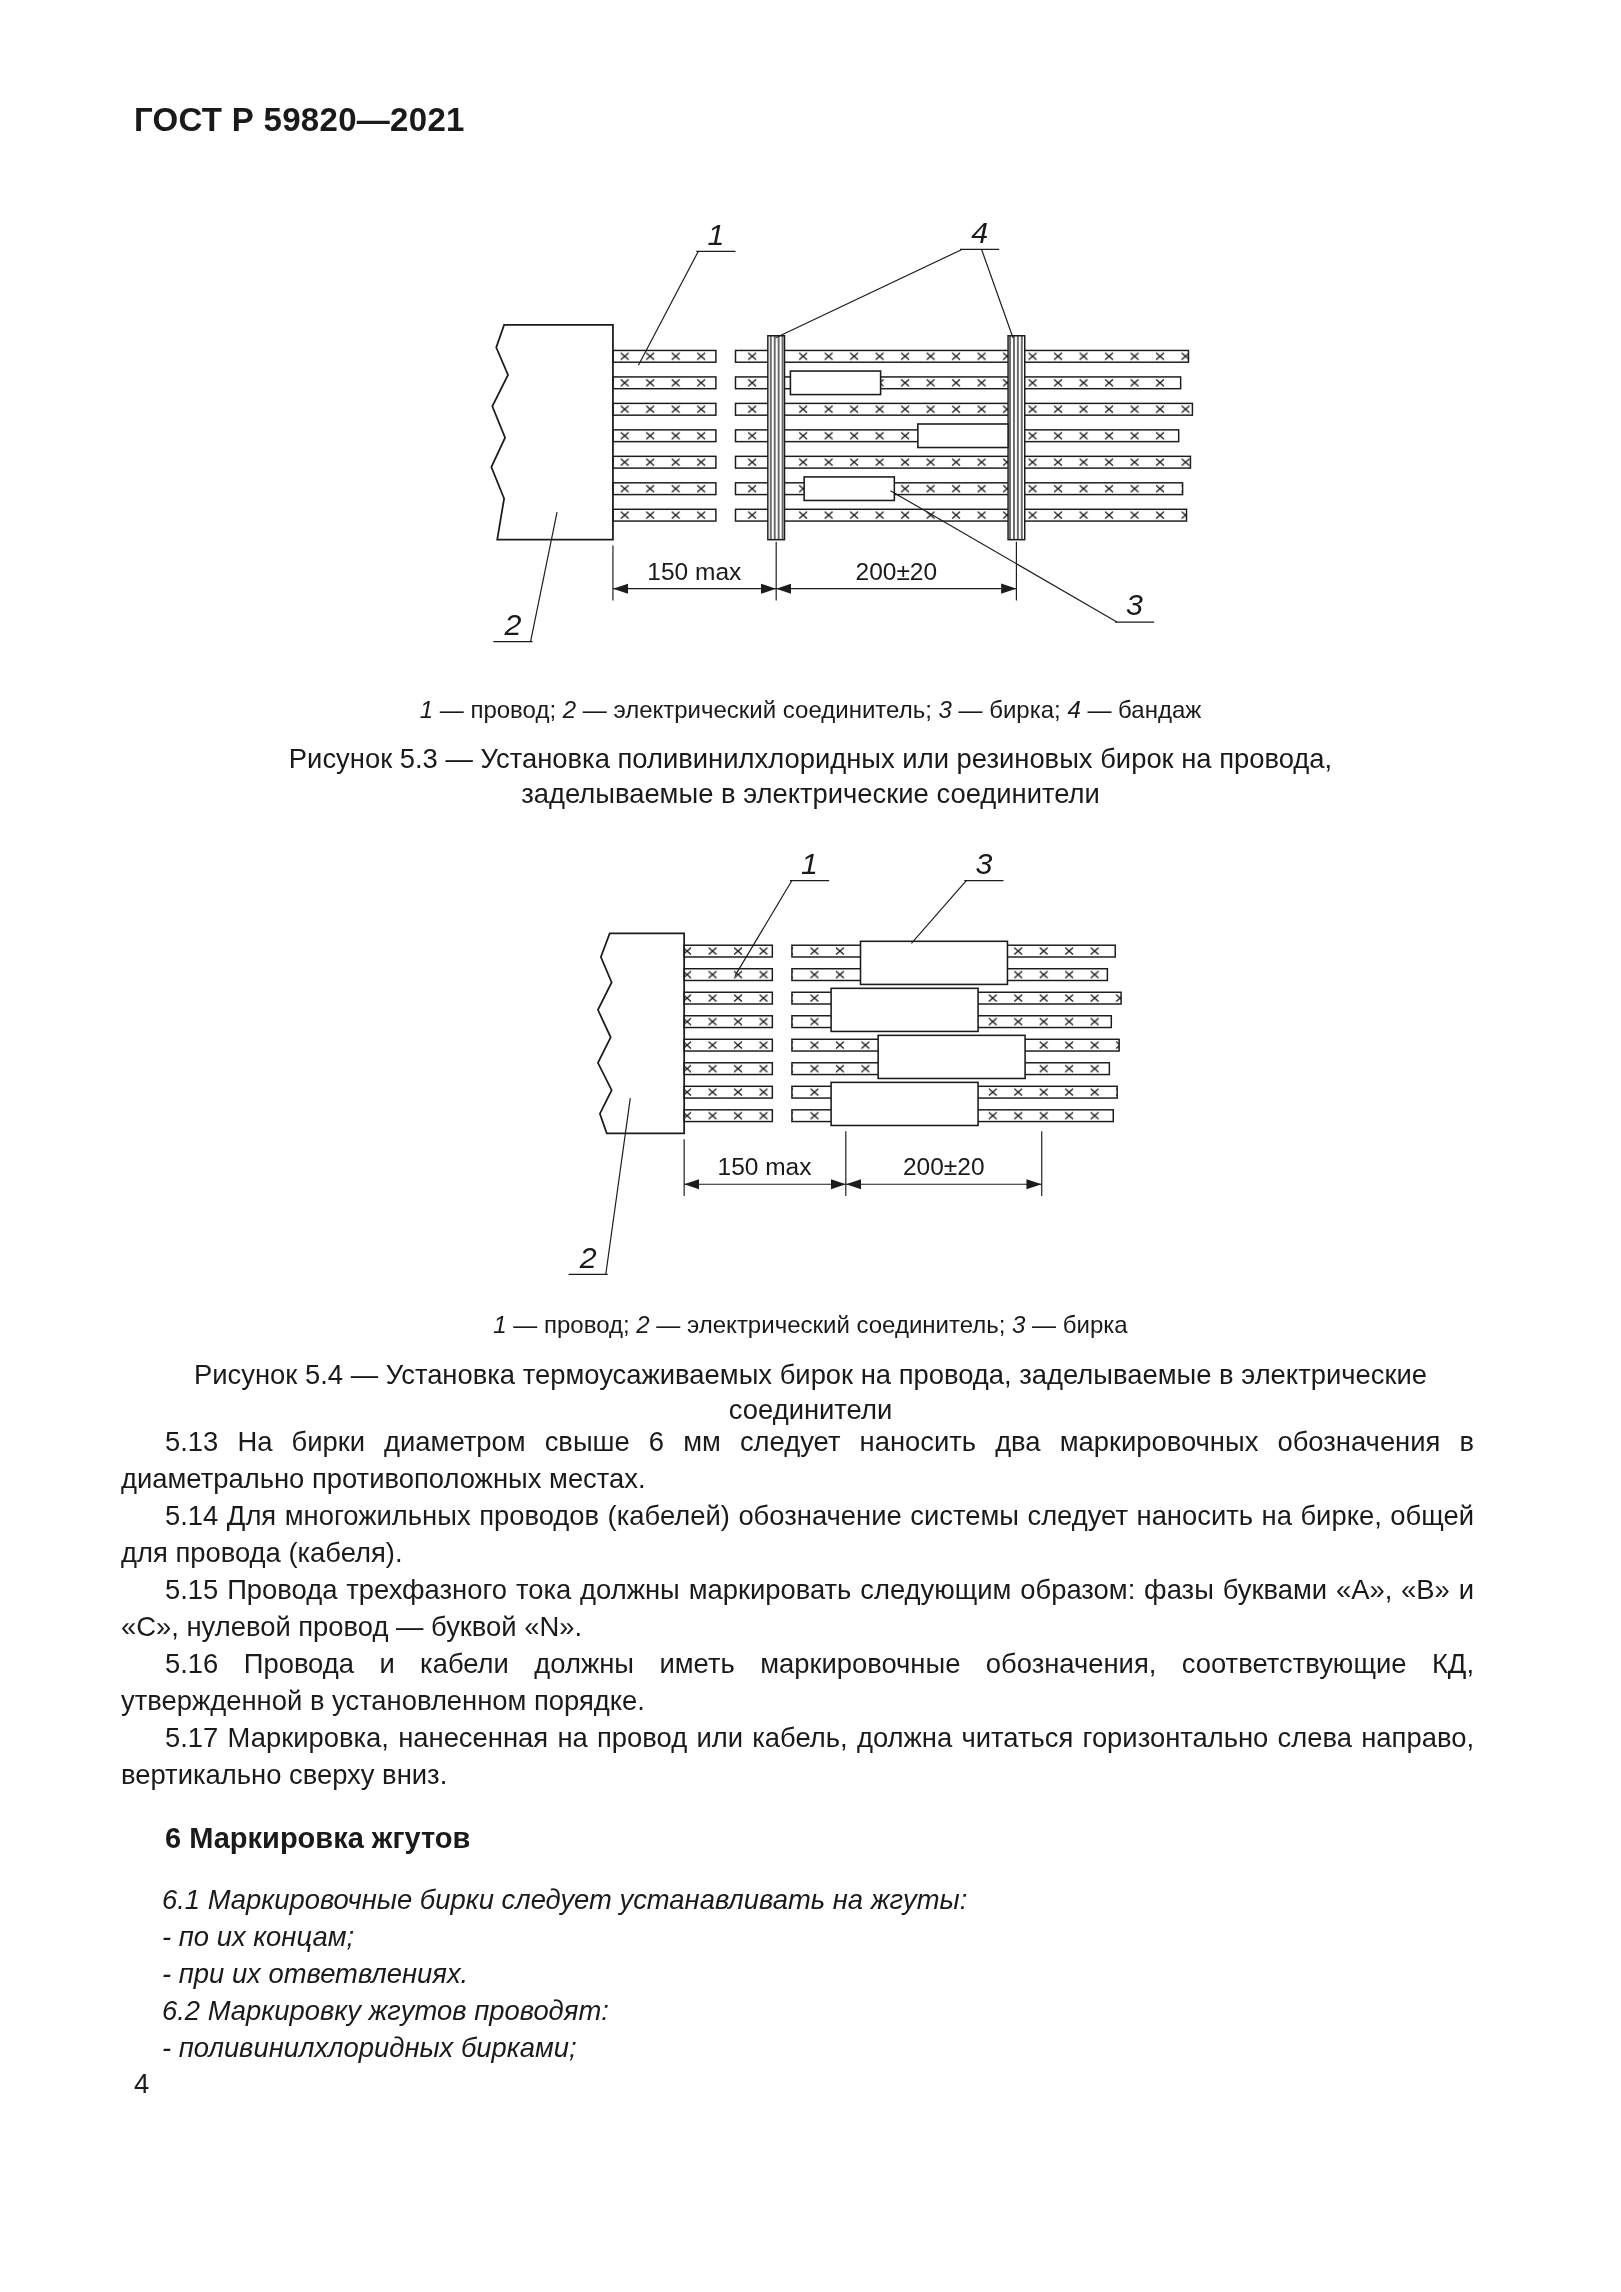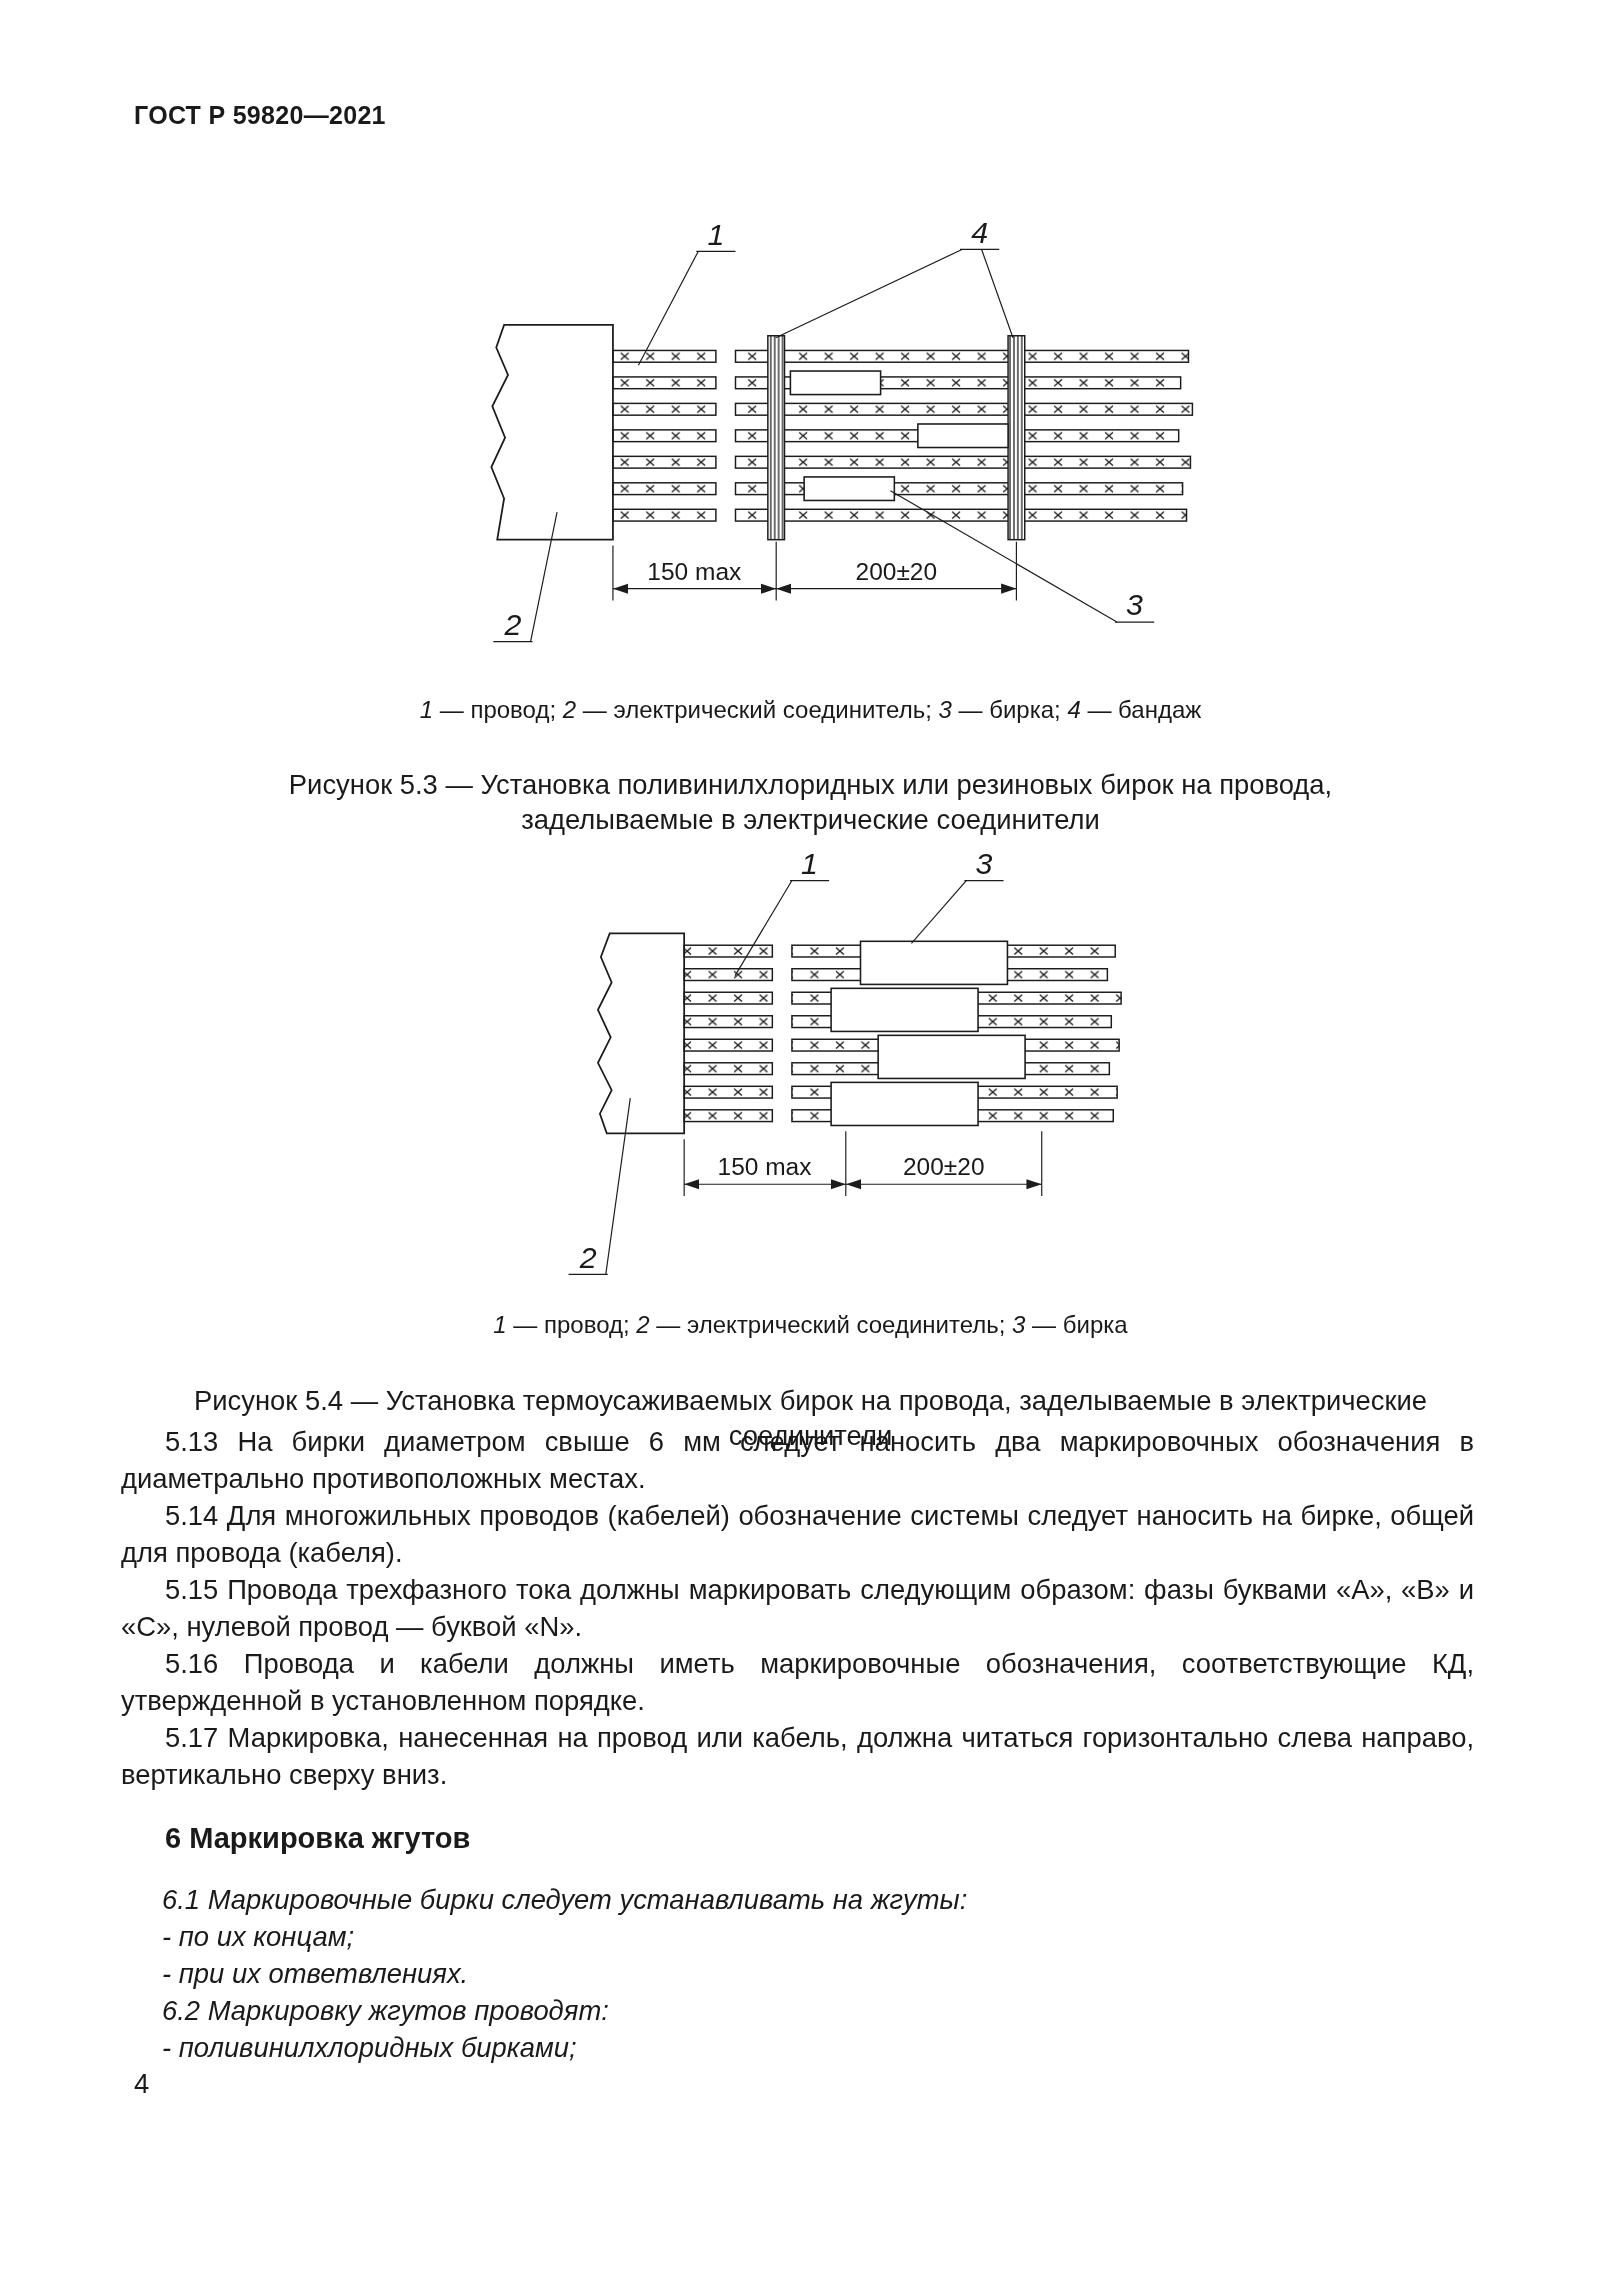--- a/index.html
+++ b/index.html
@@ -1,27 +1,27 @@
 <!DOCTYPE html>
 <html><head>
 <meta charset="utf-8">
 <style>
   html,body{margin:0;padding:0;background:#ffffff;}
   .page{
     position:relative;width:1621px;height:2293px;background:#ffffff;
     font-family:"Liberation Sans",sans-serif;color:#1a1a1a;overflow:hidden;
   }
-  .doc-header{position:absolute;left:134px;top:101px;font-size:25px;font-weight:bold;letter-spacing:0.3px;}
+  .doc-header{position:absolute;left:134px;top:101px;font-size:33px;font-weight:bold;letter-spacing:0.3px;}
   .fig-svg{position:absolute;overflow:visible;}
   .fig53-svg{left:459px;top:218px;}
   .fig54-svg{left:547px;top:851px;}
   .centered-block{position:absolute;left:134px;width:1353px;text-align:center;}
   .legend-block{font-size:24px;}
   .legend-block .it{font-style:italic;}
-  .fig-caption{font-size:27.4px;line-height:35px;margin-top:26px;}
+  .fig-caption{font-size:27.4px;line-height:35px;}
   .body-text{position:absolute;left:121px;top:1423px;width:1353px;font-size:27.4px;line-height:37px;}
   .body-text p{margin:0;text-align:justify;text-indent:44px;}
   .sec-heading{font-weight:bold;font-size:29px;margin:27.4px 0 23.5px 0;text-indent:44px;}
   .list-line{padding-left:41px;font-style:italic;}
   .page-number{position:absolute;left:134px;top:2068px;font-size:27.4px;}
   .thin{stroke:#1c1c1c;stroke-width:1.2;fill:none;}
   .outline{stroke:#1c1c1c;stroke-width:1.8;fill:#ffffff;}
   .wire{stroke:#1c1c1c;stroke-width:1.5;}
   .tag{stroke:#1c1c1c;stroke-width:1.6;fill:#ffffff;}
   .band{stroke:#1c1c1c;stroke-width:1.5;}

